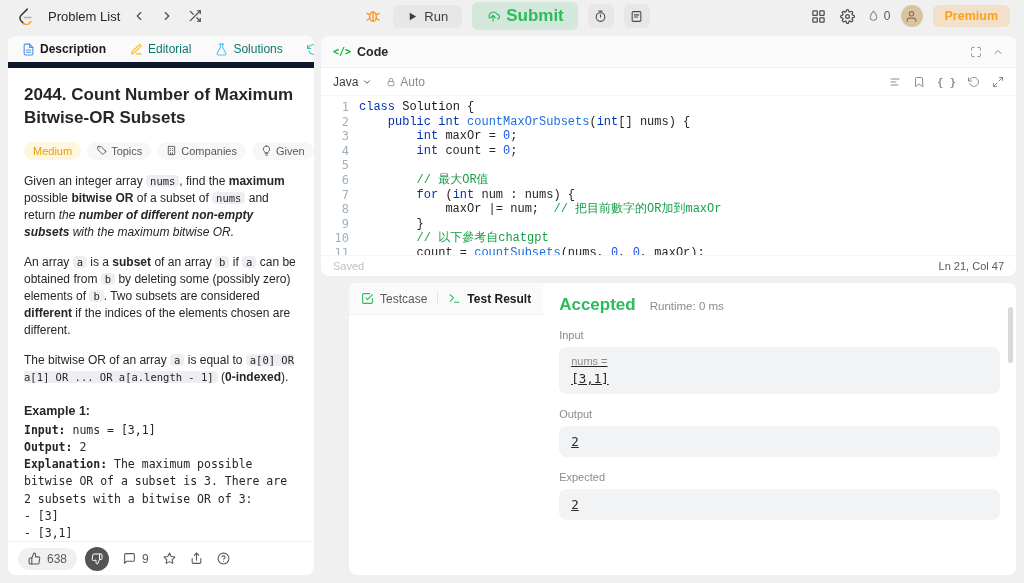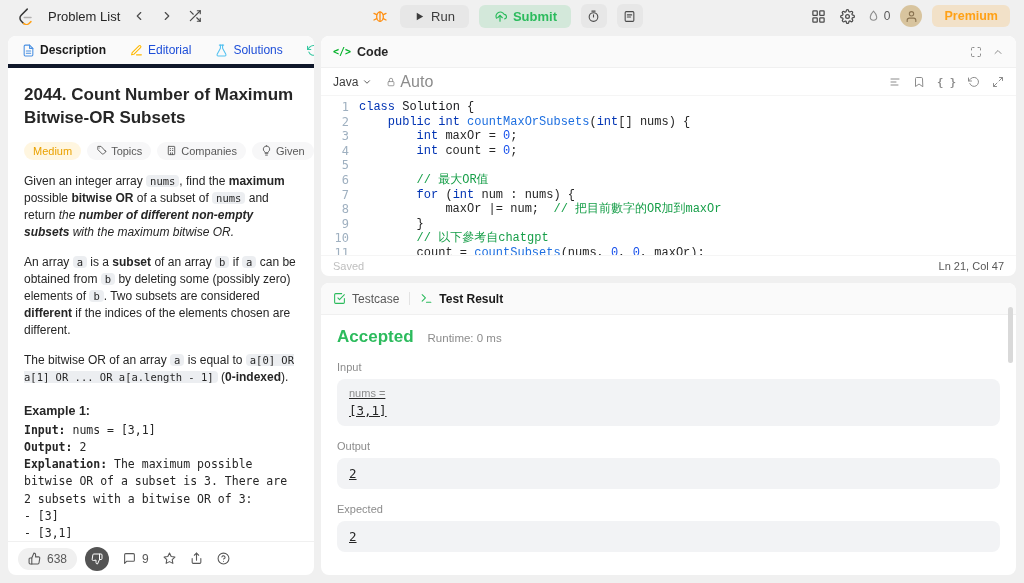--- a/index.html
+++ b/index.html
@@ -12,38 +12,38 @@
   button { border:none; background:none; padding:0; font:inherit; color:inherit; cursor:pointer; }
   svg.ic { fill:none; stroke:currentColor; stroke-width:2; stroke-linecap:round; stroke-linejoin:round; display:block; }
   .mono { font-family:"DejaVu Sans Mono", monospace; }
 
   
   .topbar { height:32px; display:flex; align-items:center; justify-content:space-between; padding:0 14px; }
   .tb-group { display:flex; align-items:center; gap:10px; }
   .tb-ic { color:#4b4b4b; display:flex; align-items:center; padding:2px; }
   .tb-text { font-size:13px; font-weight:500; color:#262626; margin-left:2px; }
   .run-btn { display:flex; align-items:center; gap:6px; background:#e7e7e7; border-radius:6px; padding:4px 14px; font-size:13px; font-weight:500; color:#3c3c3c; }
-  .submit-btn { display:flex; align-items:center; gap:6px; background:rgba(44,187,93,.15); border-radius:6px; padding:4px 14px; font-size:13px; font-weight:600; color:#2cbb5d; }
+  .submit-btn { display:flex; align-items:center; gap:6px; background:rgba(44,187,93,.15); border-radius:6px; padding:4px 14px; font-size:17px; font-weight:600; color:#2cbb5d; }
   .sq-btn { width:26px; height:24px; background:#e7e7e7; border-radius:6px; display:flex; align-items:center; justify-content:center; color:#4b4b4b; }
   .streak { display:flex; align-items:center; gap:4px; color:#595959; font-size:12px; }
   .avatar { width:22px; height:22px; border-radius:50%; background:#d8c49e; display:flex; align-items:center; justify-content:center; color:#8a7350; overflow:hidden; }
   .premium-btn { background:rgba(255,161,22,.18); color:#ffa116; font-size:12.5px; font-weight:600; padding:4px 12px; border-radius:6px; }
 
   
   .content { display:flex; gap:7px; padding:4px 8px 8px; height:551px; }
   .panel { background:#fff; border-radius:8px; overflow:hidden; position:relative; }
   .left-panel { width:306px; display:flex; flex-direction:column; flex-shrink:0; }
   .right-col { flex:1; display:flex; flex-direction:column; gap:7px; min-width:0; }
   .code-panel { height:240px; display:flex; flex-direction:column; }
-  .result-panel { flex:1; display:flex; flex-direction:column; }
+  .result-panel { flex:1; display:flex; flex-direction:row;margin-left:28px; }
   .vdiv { width:1px; height:13px; background:#e3e3e3; display:inline-block; }
 
   
-  .ltabs { height:32px; display:flex; align-items:center; gap:8px; padding:0 10px; border-bottom:4px solid #0f172a; flex-shrink:0; background:#fafafa; }
-  .ltab { display:flex; align-items:center; gap:5px; font-size:12px; color:#1d4ed8; padding:2px 4px; }
+  .ltabs { height:32px; display:flex; align-items:center; gap:8px; padding:0 10px; border-bottom:6px solid #0f172a; flex-shrink:0; background:#fafafa; }
+  .ltab { display:flex; align-items:center; gap:5px; font-size:12px; color:#0f766e; padding:2px 4px; }
   .ltab.active { color:#1a1a1a; font-weight:600; }
   .ic-desc { color:#4a90e2; } .ic-edit { color:#ffb800; } .ic-flask { color:#53c1f0; } .ic-hist { color:#35c7a0; }
   .desc-scroll { flex:1; overflow:hidden; padding:0 16px; }
   .p-title { font-size:17px; line-height:1.35; font-weight:700; margin:16px 0 0; }
   .chips { display:flex; align-items:center; gap:6px; margin-top:12px; }
   .chip { display:inline-flex; align-items:center; gap:4px; font-size:11px; color:#595959; background:#f7f7f8; border-radius:999px; padding:3px 9px; }
   .chip-medium { color:#eaa100; background:rgba(255,184,0,.12); font-weight:500; }
   .para { font-size:12px; line-height:17px; margin:13px 0 0; color:#262626; }
   .b { font-weight:bold; } .i { font-style:italic; } .bi { font-weight:bold; font-style:italic; }
   .icode { font-family:"DejaVu Sans Mono", monospace; font-size:10.5px; background:#eceef1; border-radius:4px; padding:0 4px; }
@@ -57,21 +57,21 @@
   .fico { color:#595959; display:flex; align-items:center; }
 
   
   .cp-header { height:32px; display:flex; align-items:center; justify-content:space-between; padding:0 12px; background:#fafafa; border-bottom:1px solid #f0f0f0; flex-shrink:0; }
   .cp-title { display:flex; align-items:center; gap:6px; font-size:12.5px; font-weight:600; color:#262626; }
   .code-glyph { color:#02b128; font-family:"DejaVu Sans Mono", monospace; font-size:10px; font-weight:bold; }
   .cp-hicons { display:flex; align-items:center; gap:10px; color:#8c8c8c; }
   .cp-toolbar { height:28px; display:flex; align-items:center; justify-content:space-between; padding:0 12px; border-bottom:1px solid #f5f5f5; flex-shrink:0; }
   .tleft { display:flex; align-items:center; gap:14px; }
   .lang { display:flex; align-items:center; gap:4px; font-size:12px; color:#3c3c3c; }
-  .auto { display:flex; align-items:center; gap:4px; font-size:16px; color:#8c8c8c; }
+  .auto { display:flex; align-items:center; gap:4px; font-size:12px; color:#8c8c8c; }
   .tright { display:flex; align-items:center; gap:12px; color:#8c8c8c; }
   .braces { font-family:"DejaVu Sans Mono", monospace; font-size:10.5px; font-weight:bold; color:#8c8c8c; }
   .cp-code { flex:1; display:flex; overflow:hidden; padding-top:4px; font-family:"DejaVu Sans Mono", monospace; font-size:12px; line-height:14.6px; }
   .gutter { width:38px; text-align:right; padding-right:10px; color:#9fb0c0; flex-shrink:0; }
   .codecol { flex:1; white-space:pre; overflow:hidden;font-family:Liberation Mono, monospace; }
   .ln,.cl { height:14.6px; }
   .tok-k { color:#0033b3; } .tok-f { color:#1e6fe0; } .tok-n { color:#1750eb; }
   .tok-c { color:#169e48; } .tok-ty { color:#14151a; } .tok-p { color:#262626; }
   .cp-status { height:21px; display:flex; align-items:center; justify-content:space-between; padding:0 12px; font-size:11px; border-top:1px solid #f5f5f5; flex-shrink:0; }
   .saved { color:#bfbfbf; } .curpos { color:#595959; }

